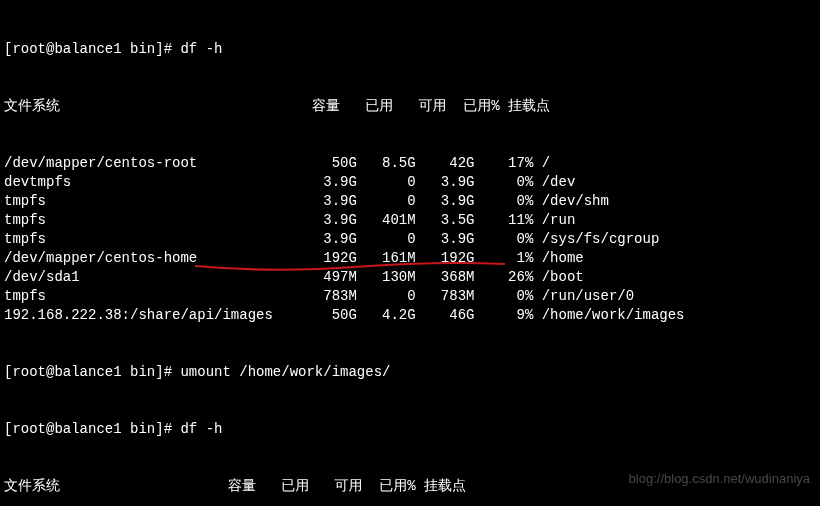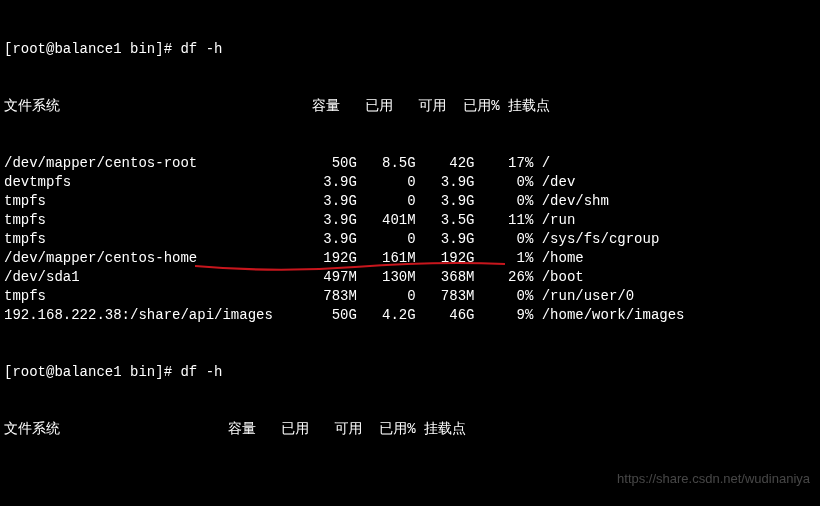--- a/index.html
+++ b/index.html
@@ -44,25 +44,26 @@
     white-space: pre;
   }
 </style>
 </head>
 <body>
 
 <div class="terminal">
   <span class="row">[root@balance1 bin]# df -h</span>
   <span class="row" id="hdr1">文件系统                              容量   已用   可用  已用% 挂载点</span>
   <span id="rows1-container"><span class="row">/dev/mapper/centos-root                50G   8.5G    42G    17% /</span><span class="row">devtmpfs                              3.9G      0   3.9G     0% /dev</span><span class="row">tmpfs                                 3.9G      0   3.9G     0% /dev/shm</span><span class="row">tmpfs                                 3.9G   401M   3.5G    11% /run</span><span class="row">tmpfs                                 3.9G      0   3.9G     0% /sys/fs/cgroup</span><span class="row">/dev/mapper/centos-home               192G   161M   192G     1% /home</span><span class="row">/dev/sda1                             497M   130M   368M    26% /boot</span><span class="row">tmpfs                                 783M      0   783M     0% /run/user/0</span><span class="row">192.168.222.38:/share/api/images       50G   4.2G    46G     9% /home/work/images</span></span>
+  <span class="row">[root@balance1 bin]# umount /home/work/images/</span>
   <span class="row">[root@balance1 bin]# df -h</span>
   <span class="row" id="hdr2">文件系统                    容量   已用   可用  已用% 挂载点</span>
   
   
 </div>
 
 <div class="red-underline">
   <svg viewBox="0 0 310 14">
     <path d="M 0 5 Q 80 12, 160 6 T 310 3" stroke="#c8161d" stroke-width="2.2" fill="none"></path>
   </svg>
 </div>
 
-<div class="watermark">https://share.csdn.net/wudinaniya</div>
+<div class="watermark">blog://blog.csdn.net/wudinaniya</div>
 
 </body></html>

